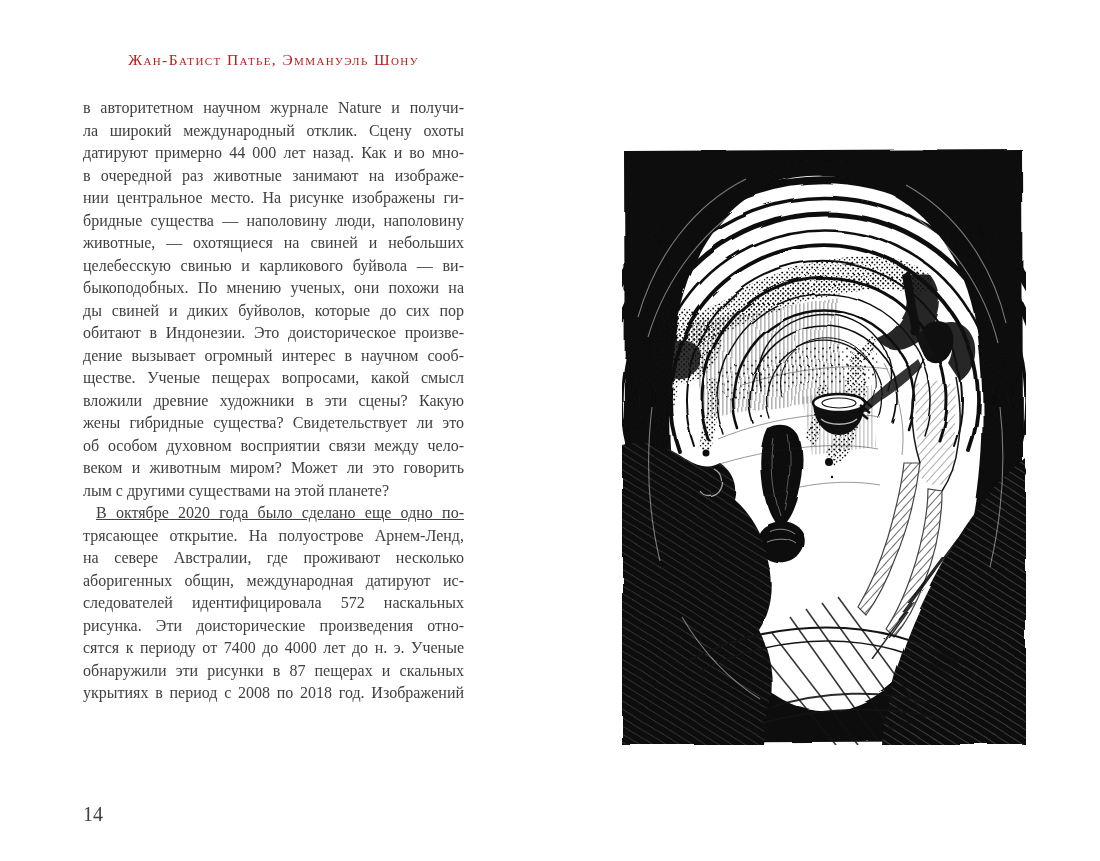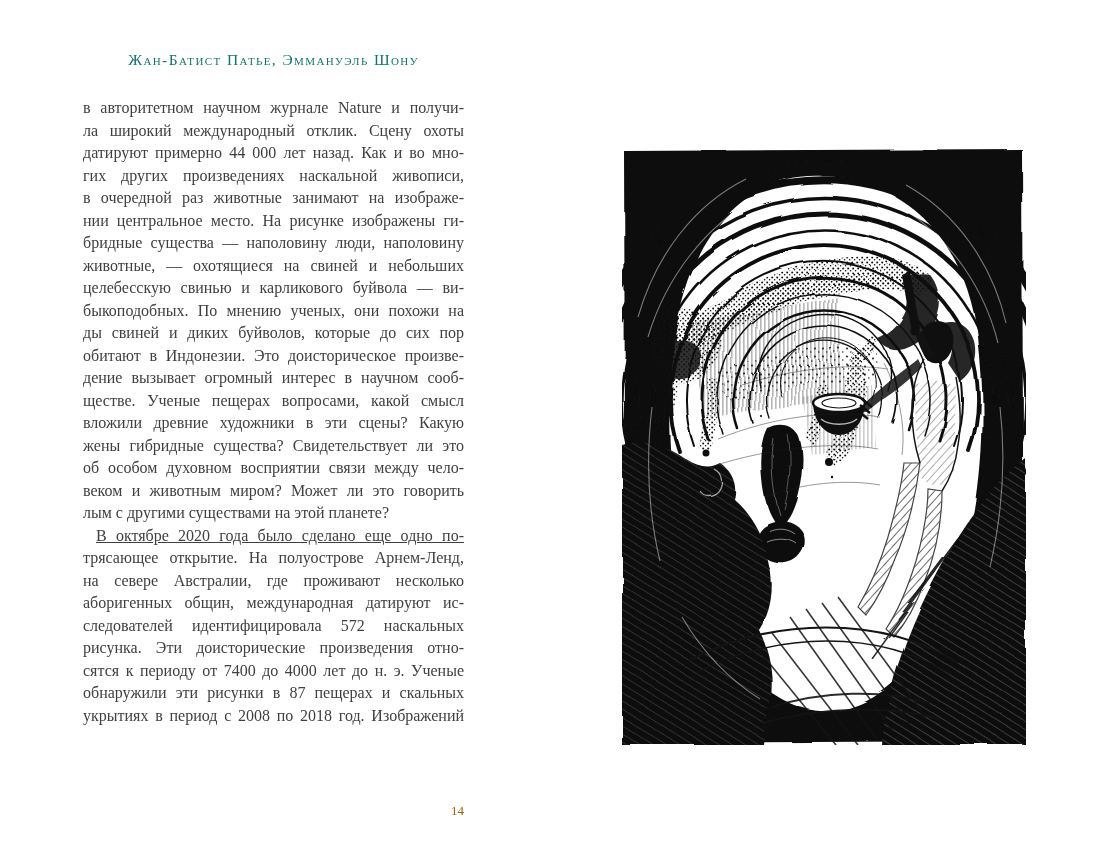--- a/index.html
+++ b/index.html
@@ -1,40 +1,39 @@
 <!DOCTYPE html>
 <html lang="ru"><head>
 <meta charset="utf-8">
 <style>
   html,body{margin:0;padding:0;background:#ffffff;}
   .spread{position:relative;width:1100px;height:861px;background:#ffffff;overflow:hidden;
           font-family:"Liberation Serif","DejaVu Serif",serif;color:#202020;}
   .running-header{position:absolute;left:83px;top:51px;width:381px;text-align:center;
-          font-variant:small-caps;letter-spacing:1.4px;font-size:15.5px;color:#0f766e;}
+          font-variant:small-caps;letter-spacing:1.4px;font-size:15.5px;color:#b91c1c;}
   .text-column{position:absolute;left:83px;top:97px;width:381px;}
   .line{font-size:16px;line-height:22.5px;text-align:justify;text-align-last:justify;
         text-justify:inter-word;color:#404040;}
   .line.para-end{text-align-last:left;}
   .line.indent{text-indent:13px;text-decoration:underline;}
-  .page-number{position:absolute;left:83px;top:803px;width:381px;text-align:right;
-        font-size:13px;color:#a16207;}
+  .page-number{position:absolute;left:83px;top:803px;width:381px;text-align:left;
+        font-size:20px;color:#404040;}
   .illustration{position:absolute;left:622px;top:147px;width:404px;height:598px;}
 </style>
 </head>
 <body>
 
 <div class="spread">
 
   <div class="page-left">
     <div class="running-header">Жан-Батист Патье, Эммануэль Шону</div>
     <div class="text-column">
         <div class="line">в авторитетном научном журнале Nature и получи-</div>
         <div class="line">ла широкий международный отклик. Сцену охоты</div>
         <div class="line">датируют примерно 44 000 лет назад. Как и во мно-</div>
-        <div class="line">гих других произведениях наскальной живописи,</div>
         <div class="line">в очередной раз животные занимают на изображе-</div>
         <div class="line">нии центральное место. На рисунке изображены ги-</div>
         <div class="line">бридные существа — наполовину люди, наполовину</div>
         <div class="line">животные, — охотящиеся на свиней и небольших</div>
         <div class="line">целебесскую свинью и карликового буйвола — ви-</div>
         <div class="line">быкоподобных. По мнению ученых, они похожи на</div>
         <div class="line">ды свиней и диких буйволов, которые до сих пор</div>
         <div class="line">обитают в Индонезии. Это доисторическое произве-</div>
         <div class="line">дение вызывает огромный интерес в научном сооб-</div>
         <div class="line">ществе. Ученые пещерах вопросами, какой смысл</div>

